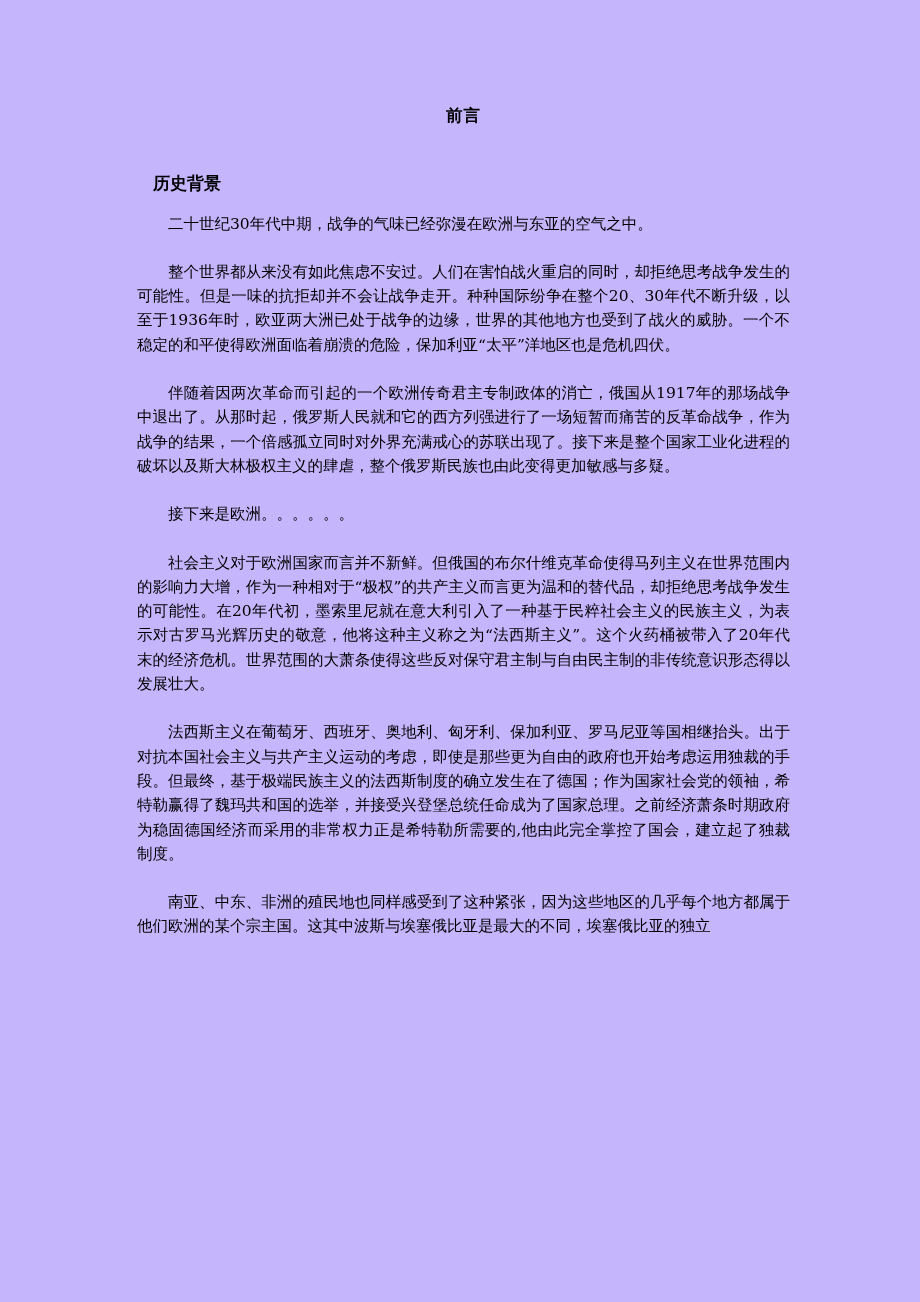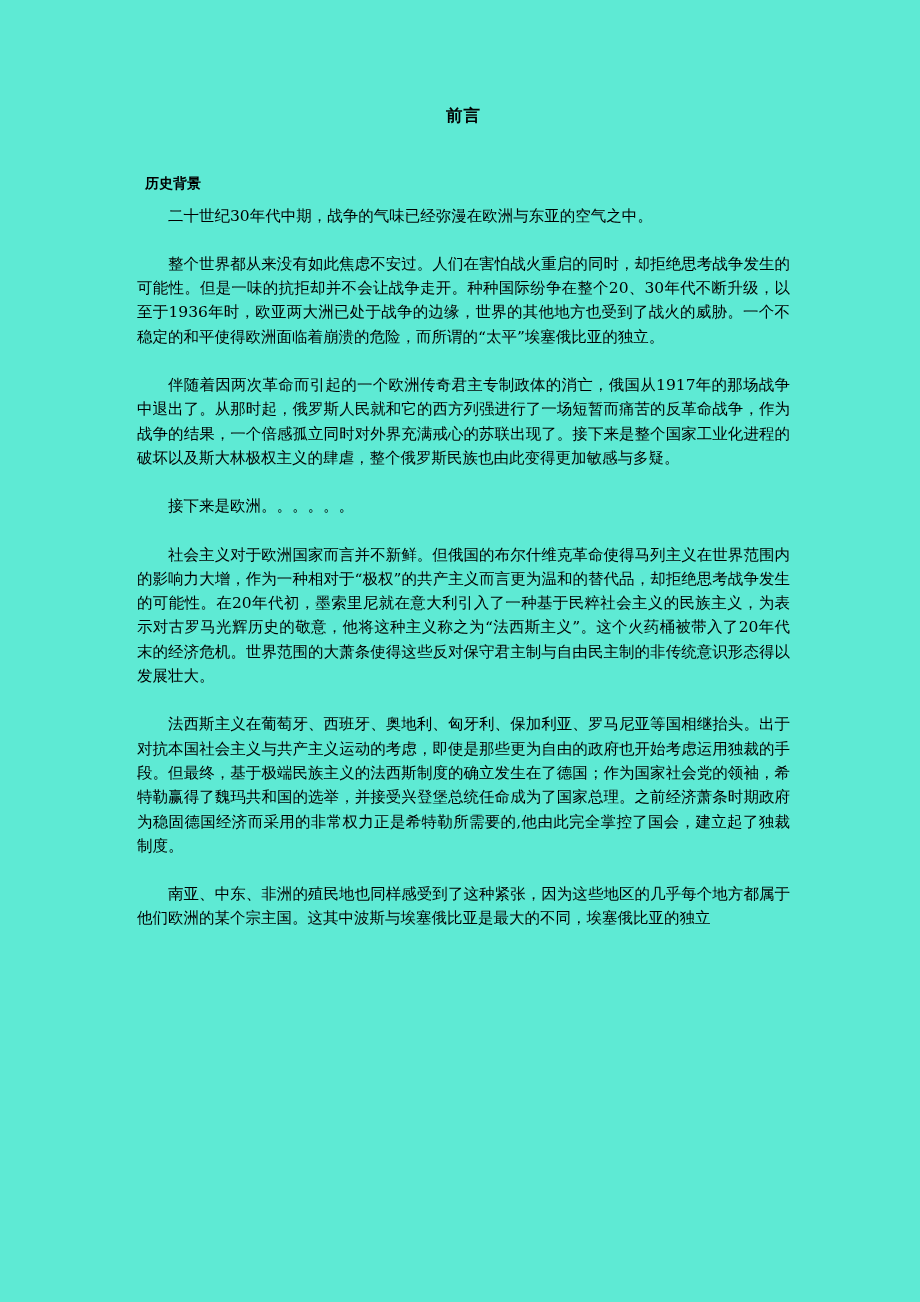--- a/index.html
+++ b/index.html
@@ -8,41 +8,41 @@
       padding: 0;
       background: #ffffff;
     }
 
     
     .page {
       position: relative;
       width: 920px;
       height: 1302px;
       box-sizing: border-box;
-      background: #5eead4;
+      background: #c4b5fd;
       color: #000000;
       padding: 104px 130px 40px 137px;
       font-family: "DejaVu Serif", "Liberation Serif", serif;
       font-size: 15.5px;
       line-height: 24.3px;
       overflow: hidden;
     }
 
     .doc-title {
       font-size: 16.5px;
       font-weight: bold;
       text-align: center;
       margin: 0 0 43px 0;
       letter-spacing: 1px;
     }
 
     .section-heading {
-      font-size: 14px;
+      font-size: 17px;
       font-weight: bold;
-      margin: 8px;
+      margin: 16px;
       text-indent: 0;
     }
 
     .doc p {
       margin: 0 0 24px 0;
       text-indent: 2em;
       text-align: justify;
     }
 
     .doc p:last-child {
@@ -53,21 +53,21 @@
 <body>
 
 <div class="page doc">
 
   <h1 class="doc-title">前言</h1>
 
   <h2 class="section-heading">历史背景</h2>
 
   <p>二十世纪30年代中期，战争的气味已经弥漫在欧洲与东亚的空气之中。</p>
 
-  <p>整个世界都从来没有如此焦虑不安过。人们在害怕战火重启的同时，却拒绝思考战争发生的可能性。但是一味的抗拒却并不会让战争走开。种种国际纷争在整个20、30年代不断升级，以至于1936年时，欧亚两大洲已处于战争的边缘，世界的其他地方也受到了战火的威胁。一个不稳定的和平使得欧洲面临着崩溃的危险，而所谓的“太平”埃塞俄比亚的独立。</p>
+  <p>整个世界都从来没有如此焦虑不安过。人们在害怕战火重启的同时，却拒绝思考战争发生的可能性。但是一味的抗拒却并不会让战争走开。种种国际纷争在整个20、30年代不断升级，以至于1936年时，欧亚两大洲已处于战争的边缘，世界的其他地方也受到了战火的威胁。一个不稳定的和平使得欧洲面临着崩溃的危险，保加利亚“太平”洋地区也是危机四伏。</p>
 
   <p>伴随着因两次革命而引起的一个欧洲传奇君主专制政体的消亡，俄国从1917年的那场战争中退出了。从那时起，俄罗斯人民就和它的西方列强进行了一场短暂而痛苦的反革命战争，作为战争的结果，一个倍感孤立同时对外界充满戒心的苏联出现了。接下来是整个国家工业化进程的破坏以及斯大林极权主义的肆虐，整个俄罗斯民族也由此变得更加敏感与多疑。</p>
 
 
   <p>接下来是欧洲。。。。。。</p>
 
   <p>社会主义对于欧洲国家而言并不新鲜。但俄国的布尔什维克革命使得马列主义在世界范围内的影响力大增，作为一种相对于“极权”的共产主义而言更为温和的替代品，却拒绝思考战争发生的可能性。在20年代初，墨索里尼就在意大利引入了一种基于民粹社会主义的民族主义，为表示对古罗马光辉历史的敬意，他将这种主义称之为“法西斯主义”。这个火药桶被带入了20年代末的经济危机。世界范围的大萧条使得这些反对保守君主制与自由民主制的非传统意识形态得以发展壮大。</p>
 
   <p>法西斯主义在葡萄牙、西班牙、奥地利、匈牙利、保加利亚、罗马尼亚等国相继抬头。出于对抗本国社会主义与共产主义运动的考虑，即使是那些更为自由的政府也开始考虑运用独裁的手段。但最终，基于极端民族主义的法西斯制度的确立发生在了德国；作为国家社会党的领袖，希特勒赢得了魏玛共和国的选举，并接受兴登堡总统任命成为了国家总理。之前经济萧条时期政府为稳固德国经济而采用的非常权力正是希特勒所需要的,他由此完全掌控了国会，建立起了独裁制度。</p>
 

